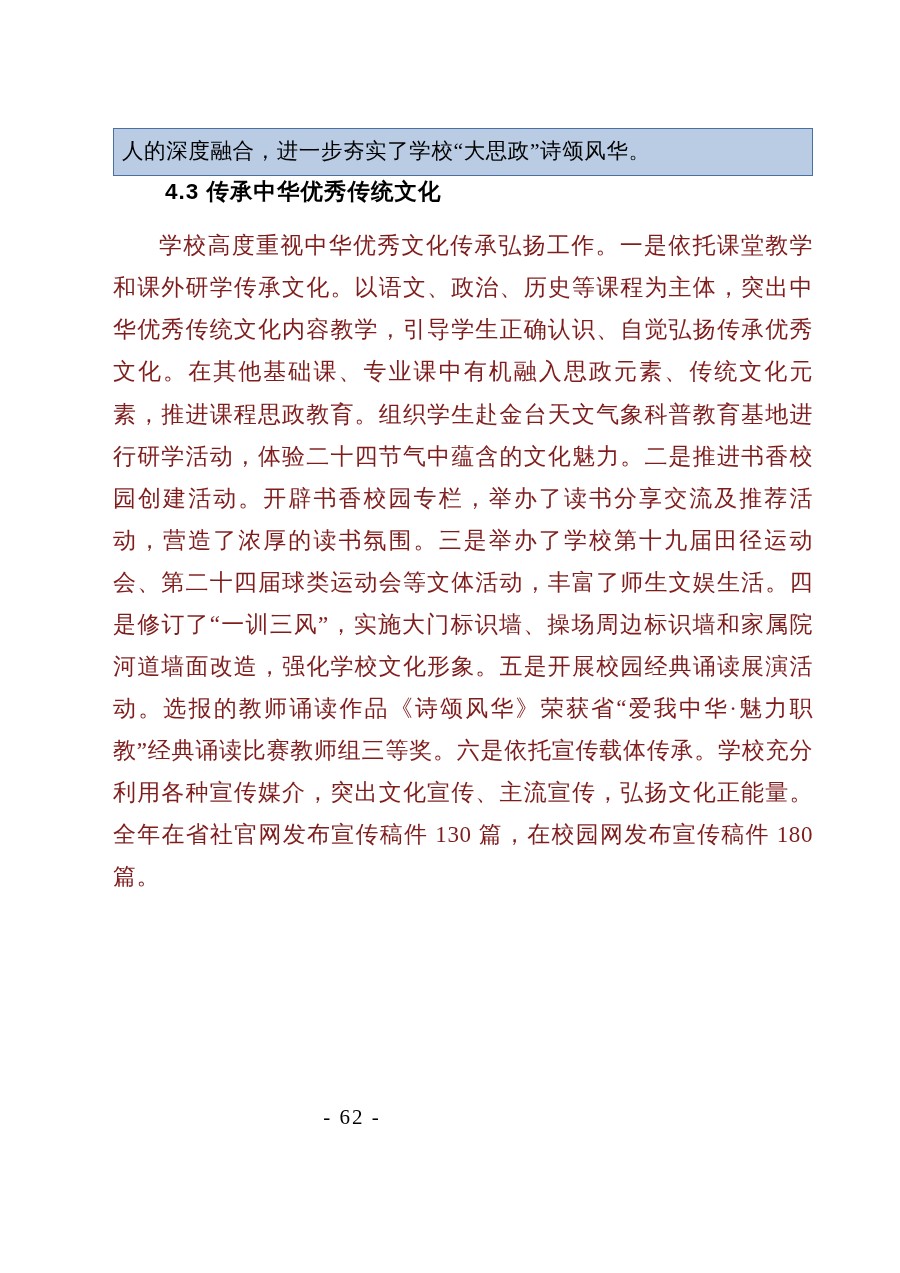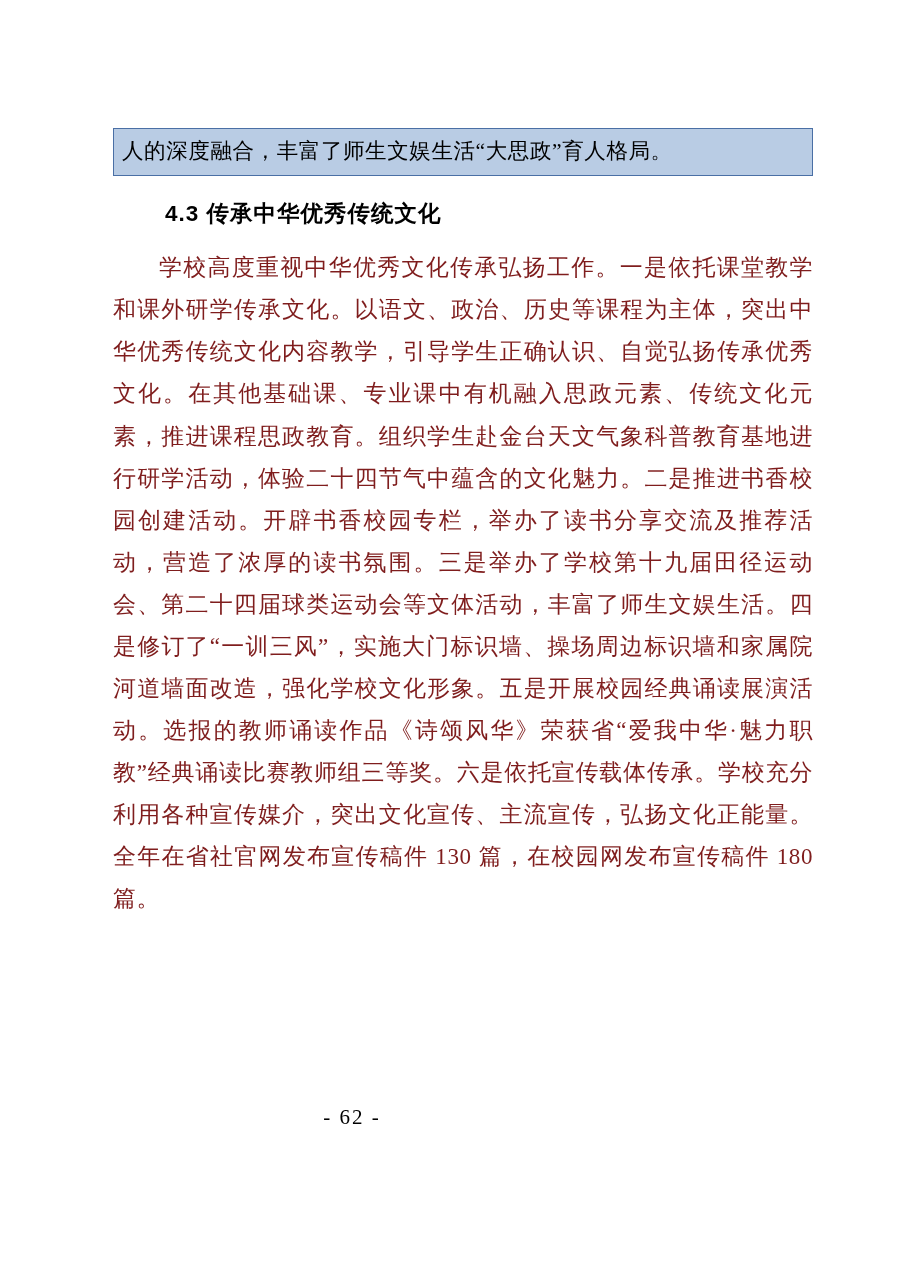--- a/index.html
+++ b/index.html
@@ -36,21 +36,20 @@
     background: #b9cce4;
     border: 1px solid #4a6fa5;
     padding: 6px 8px 8px 8px;
     font-size: 21.5px;
     line-height: 1.5;
     letter-spacing: 0.6px;
     color: #000;
     font-family: "Liberation Serif", "DejaVu Serif", serif;
   }
   .heading {
-    margin-top: 22px;
     margin-left: 52px;
     font-size: 22.5px;
     font-weight: bold;
     letter-spacing: 1px;
     font-family: "Liberation Sans", "DejaVu Sans", sans-serif;
     color: #000;
   }
   .body-para {
     margin-top: 18px;
     font-size: 23px;
@@ -73,18 +72,18 @@
     color: #000;
     font-family: "Liberation Serif", "DejaVu Serif", serif;
     transform: translateX(-98px);
   }
 </style>
 </head>
 <body>
 
 <div class="page">
   <div class="content">
-    <div class="highlight-line">人的深度融合，丰富了师生文娱生活“大思政”育人格局。</div>
+    <div class="highlight-line">人的深度融合，进一步夯实了学校“大思政”诗颂风华。</div>
     <div class="heading">4.3 传承中华优秀传统文化</div>
     <div class="body-para">学校高度重视中华优秀文化传承弘扬工作。一是依托课堂教学和课外研学传承文化。以语文、政治、历史等课程为主体，突出中华优秀传统文化内容教学，引导学生正确认识、自觉弘扬传承优秀文化。在其他基础课、专业课中有机融入思政元素、传统文化元素，推进课程思政教育。组织学生赴金台天文气象科普教育基地进行研学活动，体验二十四节气中蕴含的文化魅力。二是推进书香校园创建活动。开辟书香校园专栏，举办了读书分享交流及推荐活动，营造了浓厚的读书氛围。三是举办了学校第十九届田径运动会、第二十四届球类运动会等文体活动，丰富了师生文娱生活。四是修订了“一训三风”，实施大门标识墙、操场周边标识墙和家属院河道墙面改造，强化学校文化形象。五是开展校园经典诵读展演活动。选报的教师诵读作品《诗颂风华》荣获省“爱我中华·魅力职教”经典诵读比赛教师组三等奖。六是依托宣传载体传承。学校充分利用各种宣传媒介，突出文化宣传、主流宣传，弘扬文化正能量。全年在省社官网发布宣传稿件 130 篇，在校园网发布宣传稿件 180 篇。</div>
   </div>
   <div class="page-number">- 62 -</div>
 </div>
 
 </body></html>

